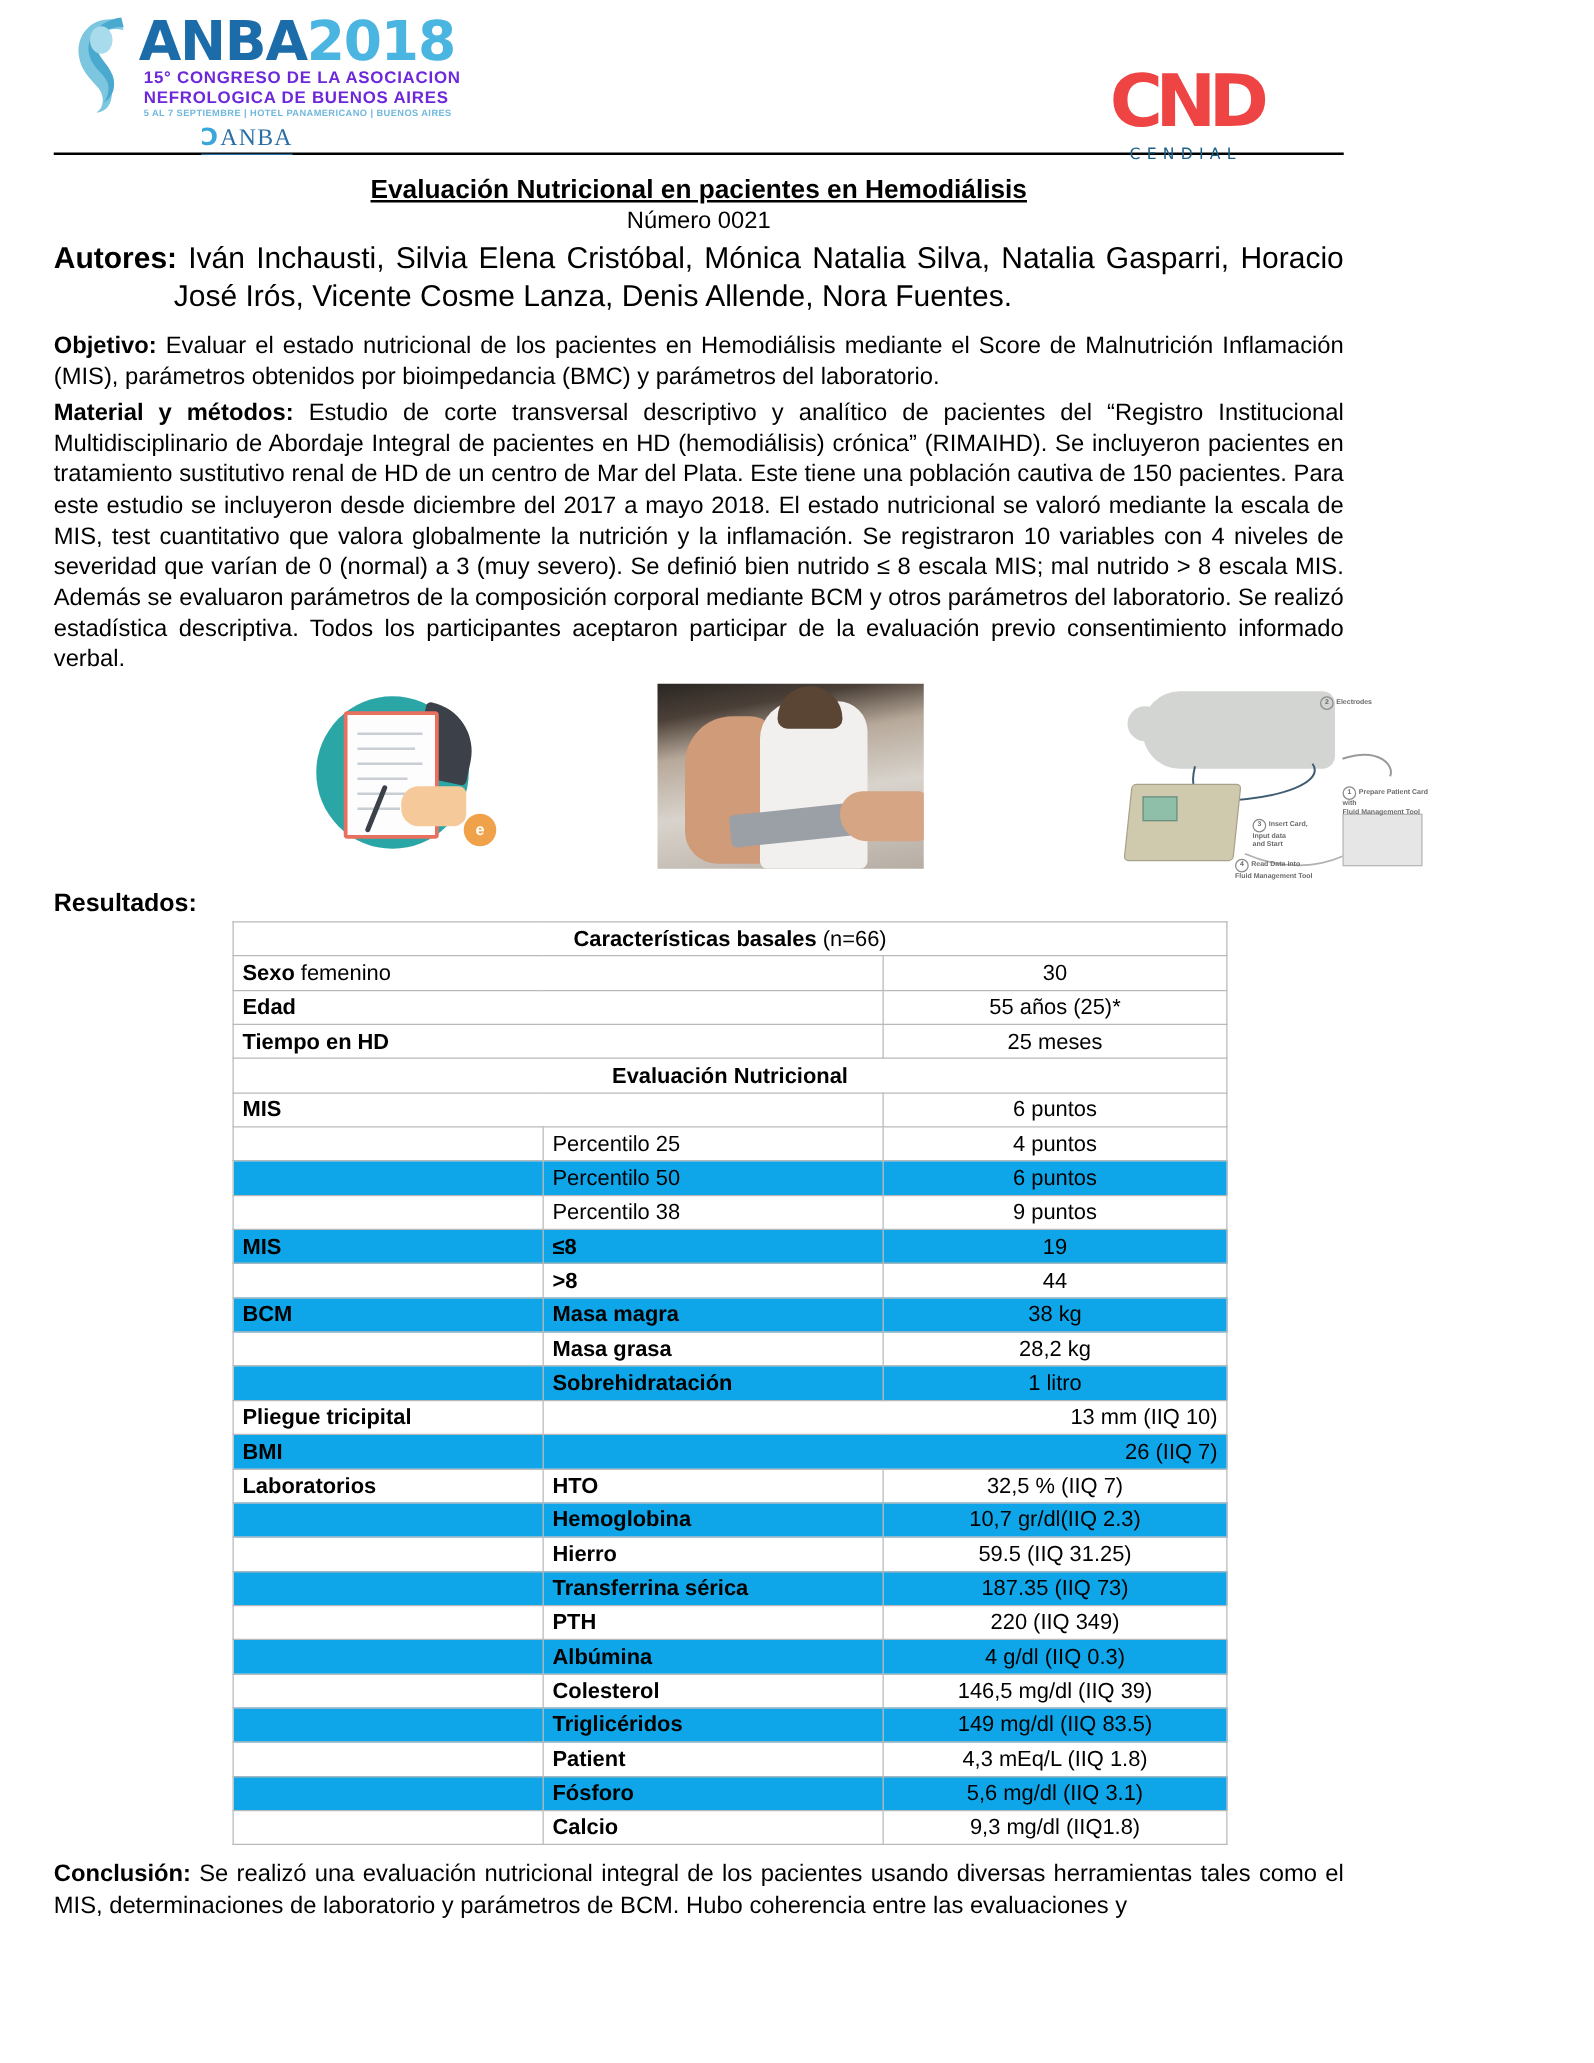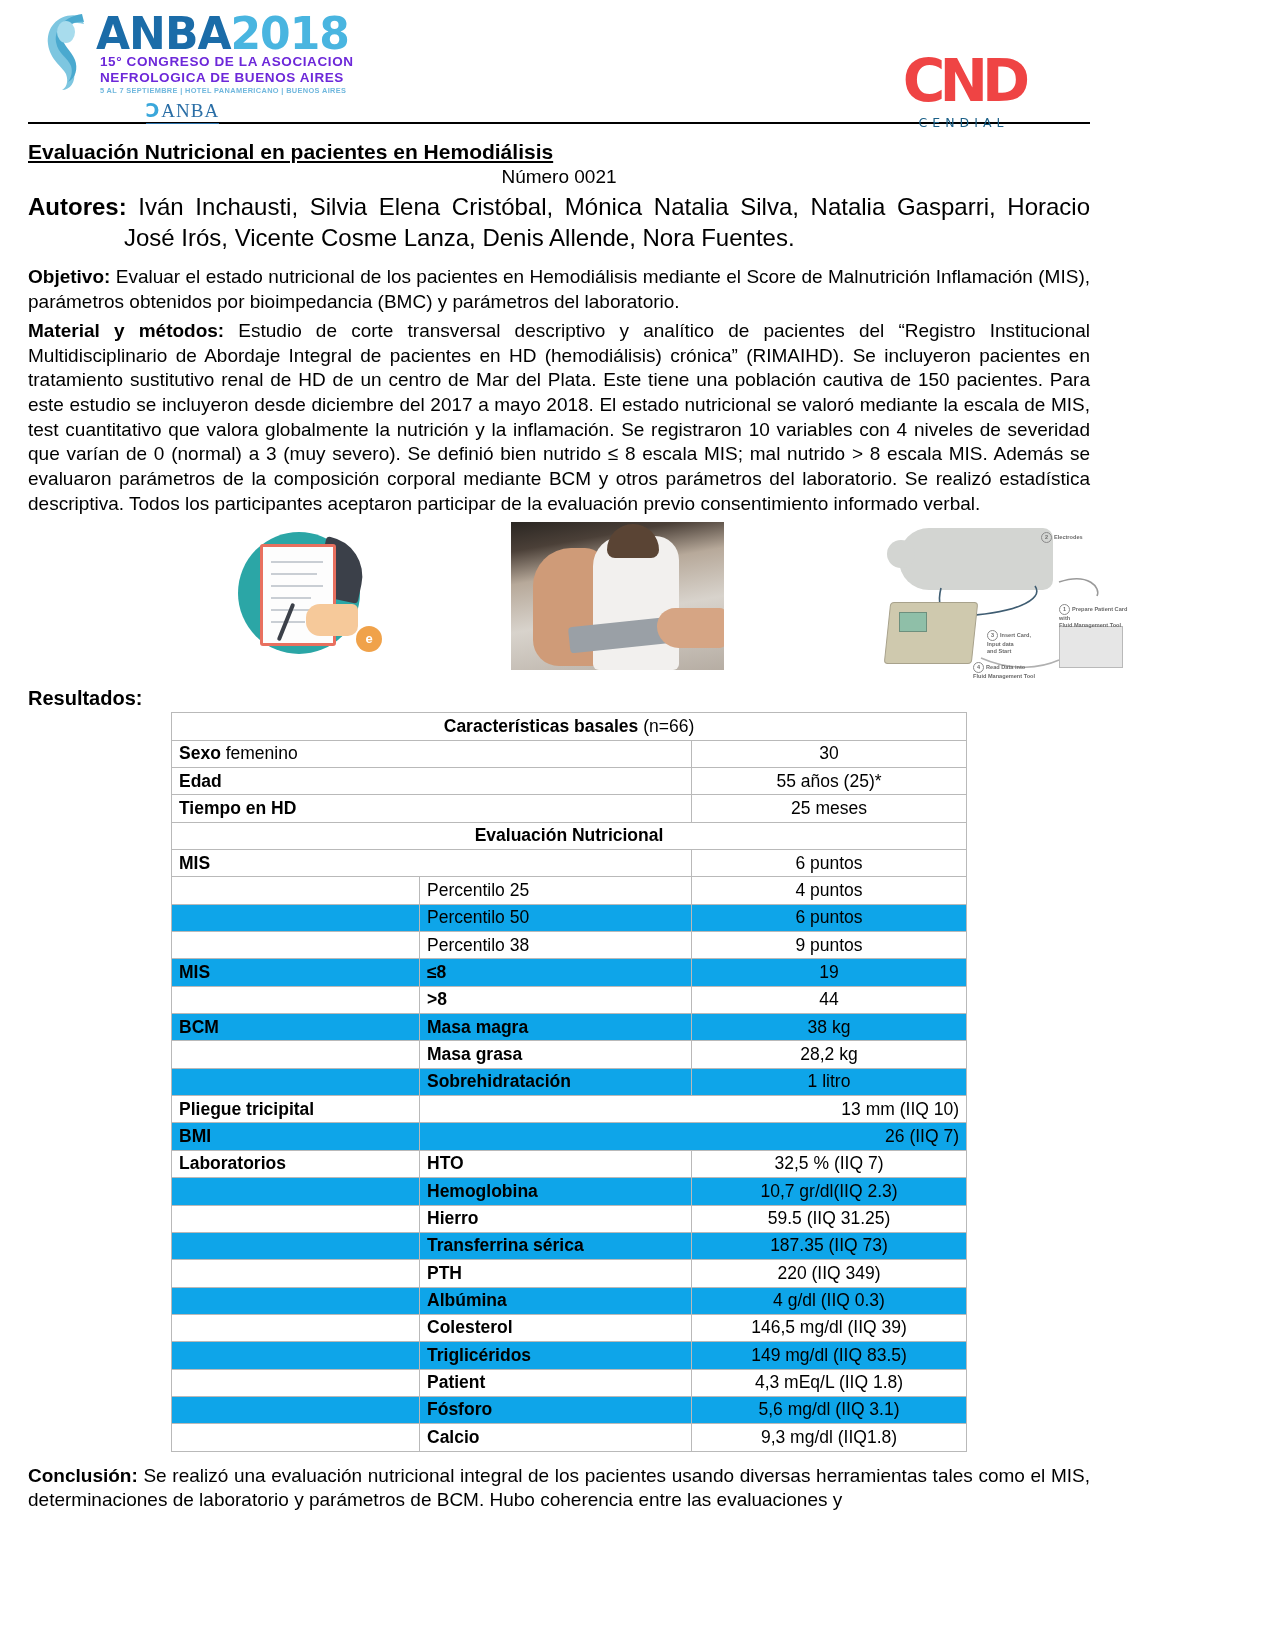--- a/index.html
+++ b/index.html
@@ -13,21 +13,21 @@
     font-family: "Liberation Sans", sans-serif;
     color: #000000;
     position: relative;
     overflow: hidden;
   }
   .page {
     width: 1118px;
     height: 1650px;
     position: relative;
     box-sizing: border-box;
-    padding: 0 28px;
+    padding: 0 43px;
   }
 
   
   .header {
     position: relative;
     height: 122px;
   }
   .logo-anba {
     position: absolute;
     left: 6px;
@@ -119,20 +119,21 @@
     margin-top: 6px;
     font-family: "DejaVu Sans", sans-serif;
   }
   .rule {
     border-top: 2.5px solid #000;
     margin: 0 0 8px 0;
   }
 
   
   .doc-title {
+    text-align: center;
     font-size: 21px;
     font-weight: bold;
     text-decoration: underline;
     margin: 16px 0 2px 0;
   }
   .doc-number {
     text-align: center;
     font-size: 19px;
     margin-bottom: 4px;
   }

